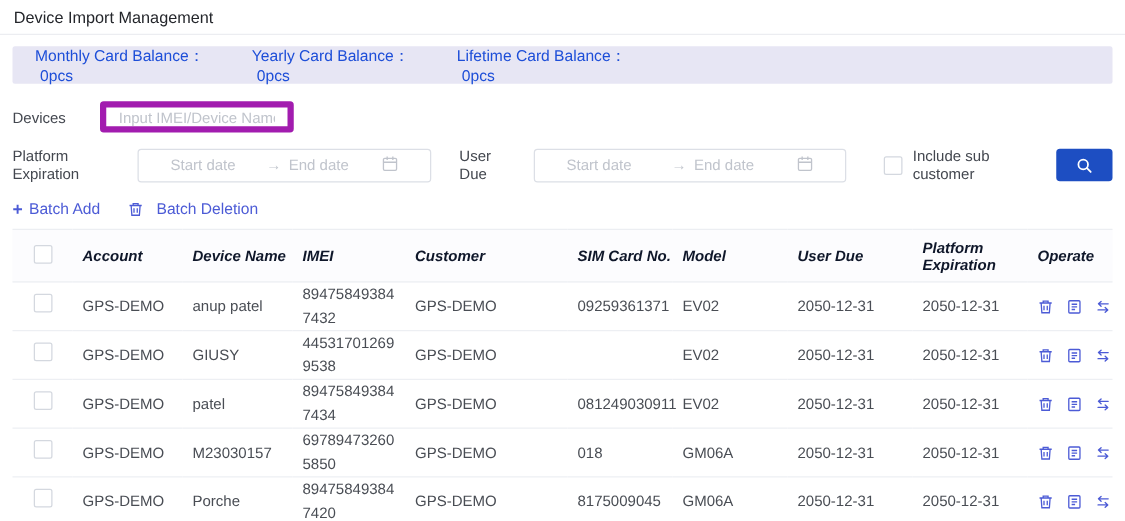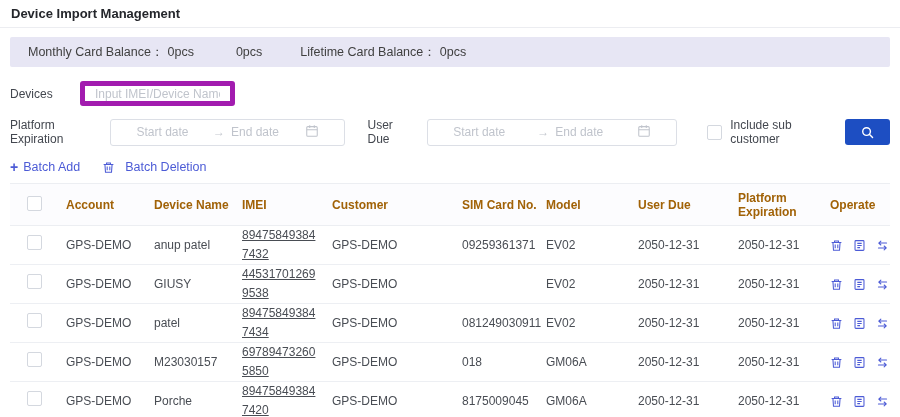--- a/index.html
+++ b/index.html
@@ -2,29 +2,29 @@
 <html><head>
 <meta charset="utf-8">
 <style>
   * { margin:0; padding:0; box-sizing:border-box; }
   html,body { width:900px; height:417px; overflow:hidden; background:#fff;
     font-family:"Liberation Sans", sans-serif; color:#4a4e57; font-size:12px; }
 
   
   .titlebar { height:28px; display:flex; align-items:center; padding:0 11px;
     border-bottom:1px solid #ecedf1; }
-  .titlebar .title { font-size:13px; font-weight:bold; color:#24262b; }
+  .titlebar .title { font-size:13px; font-weight:normal; color:#24262b; }
 
   .content { padding:0 10px; }
 
   
   .banner { margin-top:9px; height:30px; background:#e7e6f4; border-radius:2px;
     display:flex; align-items:center; padding:0 18px; }
-  .banner .bal { display:flex; align-items:center; margin-right:38px;
-    color:#404040; font-size:12.5px; }
+  .banner .bal { display:flex; align-items:flex-start; margin-right:38px;
+    color:#1d4ed8; font-size:12.5px;flex-direction:column; }
   .banner .bal .val { margin-left:4px; }
 
   
   .devices-row { margin-top:14px; display:flex; align-items:center; }
   .devices-row .lbl { width:42px; color:#43474f; margin-right:0; }
   .text-input { width:155px; height:25px; border:5px solid #a21caf; border-radius:3px;
     padding:0 10px; font-size:12px; color:#43474f; outline:none;
     font-family:"Liberation Sans", sans-serif;margin-left:28px; }
   .text-input::placeholder { color:#c0c4cc; }
 
@@ -56,46 +56,47 @@
   
   .batch-row { margin-top:13px; display:flex; align-items:center; }
   .blink { display:flex; align-items:center; color:#4c5bd6; cursor:pointer;
     font-size:12.5px; }
   .blink + .blink { margin-left:22px; }
   .blink .plus { font-size:14px; margin-right:5px; font-weight:bold; }
   .blink svg { margin-right:5px; }
 
   
   table { margin-top:8px; width:880px; border-collapse:collapse; table-layout:fixed; }
-  thead th { height:42px; font-size:12px; font-weight:bold; color:#a16207;
+  thead th { height:42px; font-size:12px; font-weight:bold; color:#0f172a;
     text-align:left; padding:0 0 0 8px; background:#fcfcfe;
-    border-top:1px solid #eceef2; border-bottom:1px solid #eceef2; vertical-align:middle; }
+    border-top:1px solid #eceef2; border-bottom:1px solid #eceef2; vertical-align:middle;font-style:italic; }
   thead th.c-cb, tbody td.c-cb { text-align:center; padding:0; }
   tbody td { height:39px; border-bottom:1px solid #edeff3; padding:0 0 0 8px;
     color:#494d54; vertical-align:middle; font-size:12px; line-height:1.55; }
   td.c-imei, th.c-imei { padding-right:4px; }
-  td.c-imei { word-break:break-all;text-decoration:underline; }
+  td.c-imei { word-break:break-all; }
   .ops { display:flex; align-items:center; gap:10px; }
   .op-icon { color:#4c5bd6; cursor:pointer; display:inline-flex; }
 </style>
 </head>
 <body>
 
 <div class="titlebar">
   <span class="title">Device Import Management</span>
 </div>
 
 <div class="content">
 
   <div class="banner">
     <div class="bal">
       <span>Monthly Card Balance：</span>
       <span class="val">0pcs</span>
     </div>
     <div class="bal">
+      <span>Yearly Card Balance：</span>
       <span class="val">0pcs</span>
     </div>
     <div class="bal">
       <span>Lifetime Card Balance：</span>
       <span class="val">0pcs</span>
     </div>
   </div>
 
   <div class="devices-row">
     <span class="lbl">Devices</span>

